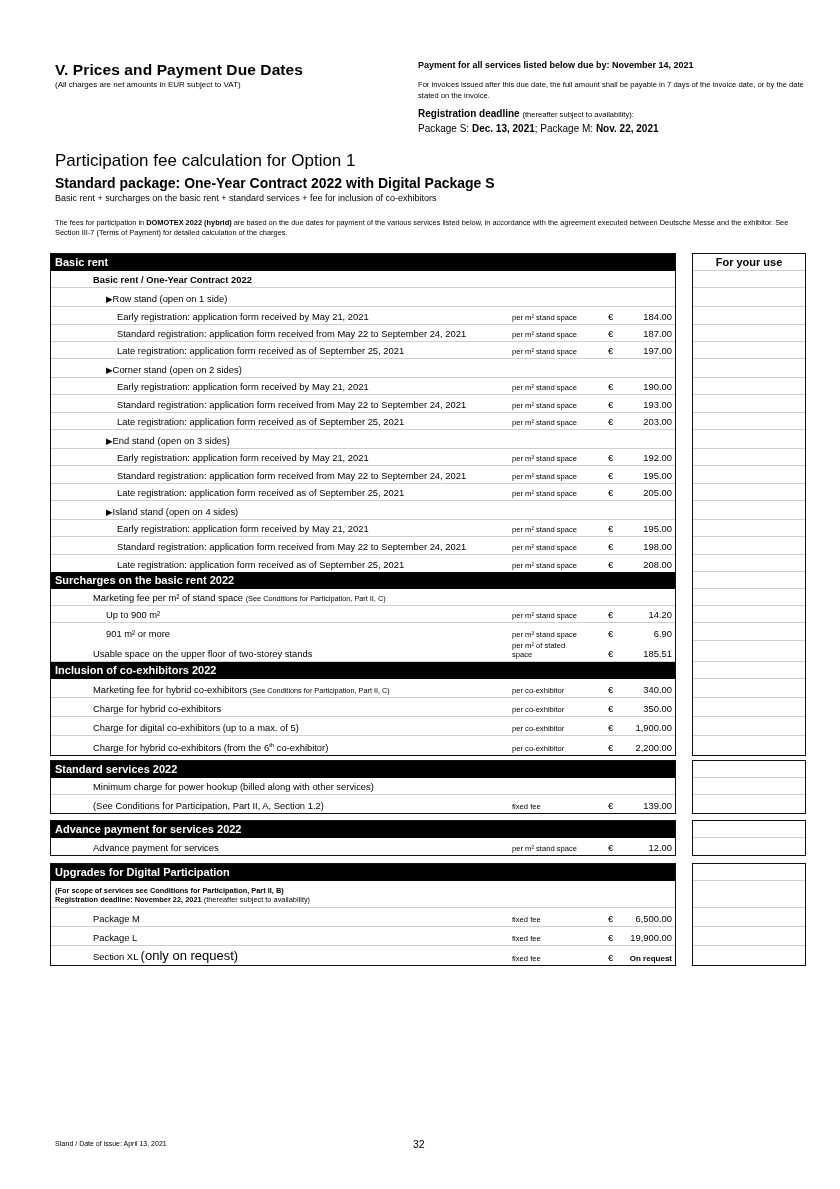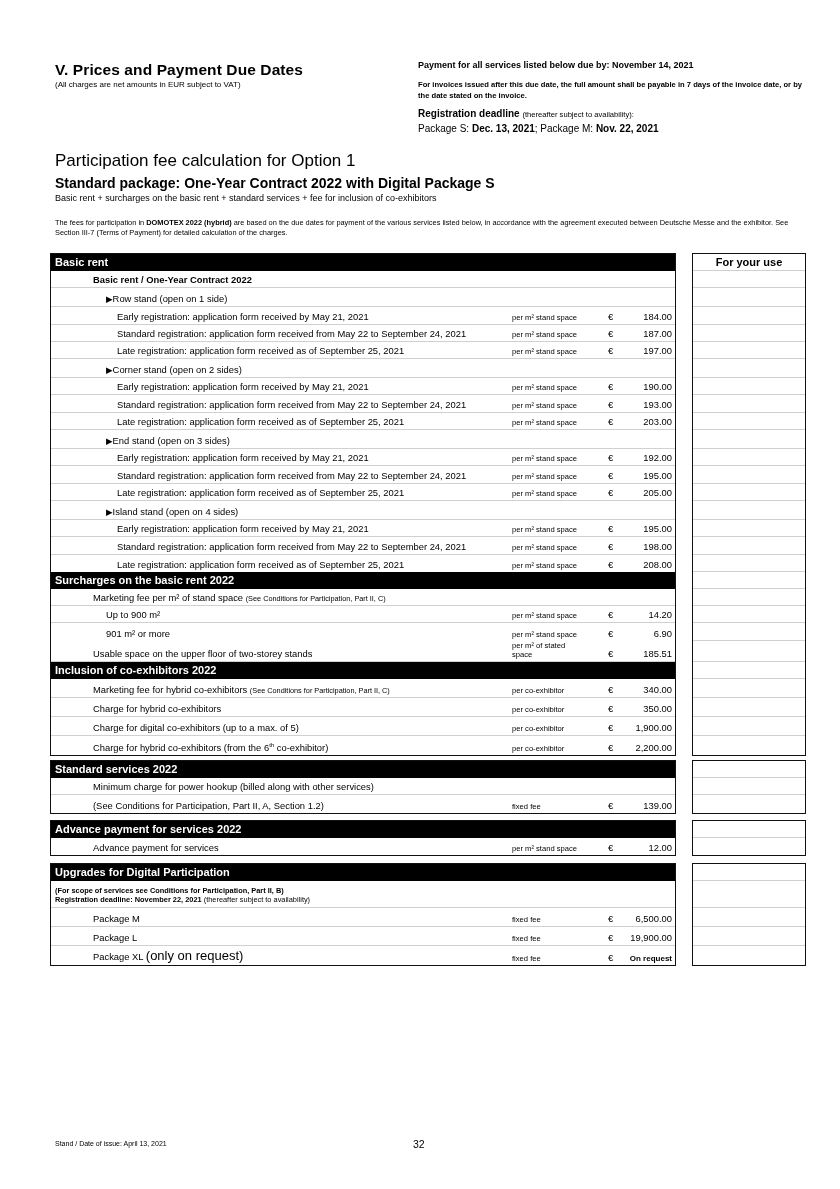--- a/index.html
+++ b/index.html
@@ -5,21 +5,21 @@
   * { box-sizing: border-box; margin: 0; padding: 0; }
   html, body { width: 840px; height: 1189px; background: #fff; }
   body { font-family: "Liberation Sans", sans-serif; color: #000; position: relative; overflow: hidden; }
 
   .abs { position: absolute; }
 
   
   .h-title { left: 55px; top: 61px; font-size: 15.5px; font-weight: bold; letter-spacing: 0.1px; }
   .h-sub { left: 55px; top: 80px; font-size: 8px; }
   .r-pay { left: 418px; top: 60px; font-size: 9px; font-weight: bold; }
-  .r-note { left: 418px; top: 80px; width: 390px; font-size: 7.6px; line-height: 10.5px; font-weight: bold; }
+  .r-note { left: 418px; top: 80px; width: 390px; font-size: 7.6px; line-height: 10.5px; }
   .r-reg { left: 418px; top: 107px; font-size: 10px; line-height: 14px; }
   .r-reg b { font-weight: bold; }
   .r-reg .small { font-size: 7.6px; font-weight: normal; }
 
   .opt-title { left: 55px; top: 151px; font-size: 17px; }
   .pkg-title { left: 55px; top: 175px; font-size: 14px; font-weight: bold; }
   .pkg-sub { left: 55px; top: 193px; font-size: 9px; }
   .intro { left: 55px; top: 218px; width: 748px; font-size: 7.4px; line-height: 10px; }
 
   
@@ -246,21 +246,21 @@
         <span class="cur">€</span>
         <span class="amt">6,500.00</span>
       </div>
       <div class="row" style="height: 19px;">
         <span class="desc">Package L</span>
         <span class="unit">fixed fee</span>
         <span class="cur">€</span>
         <span class="amt">19,900.00</span>
       </div>
       <div class="row" style="height: 19px;">
-        <span class="desc"><span>Package XL </span><small style="font-size: 13px;">(only on request)</small></span>
+        <span class="desc"><span>Section XL </span><small style="font-size: 13px;">(only on request)</small></span>
         <span class="unit">fixed fee</span>
         <span class="cur">€</span>
         <span class="amt req">On request</span>
       </div>
     </div>
 </div>
 
 <div class="use" style="top: 253px; height: 502.75px;" id="use1">
   <div class="uh">For your use</div>
 <div class="ur" style="height: 17.2969px;"></div>

